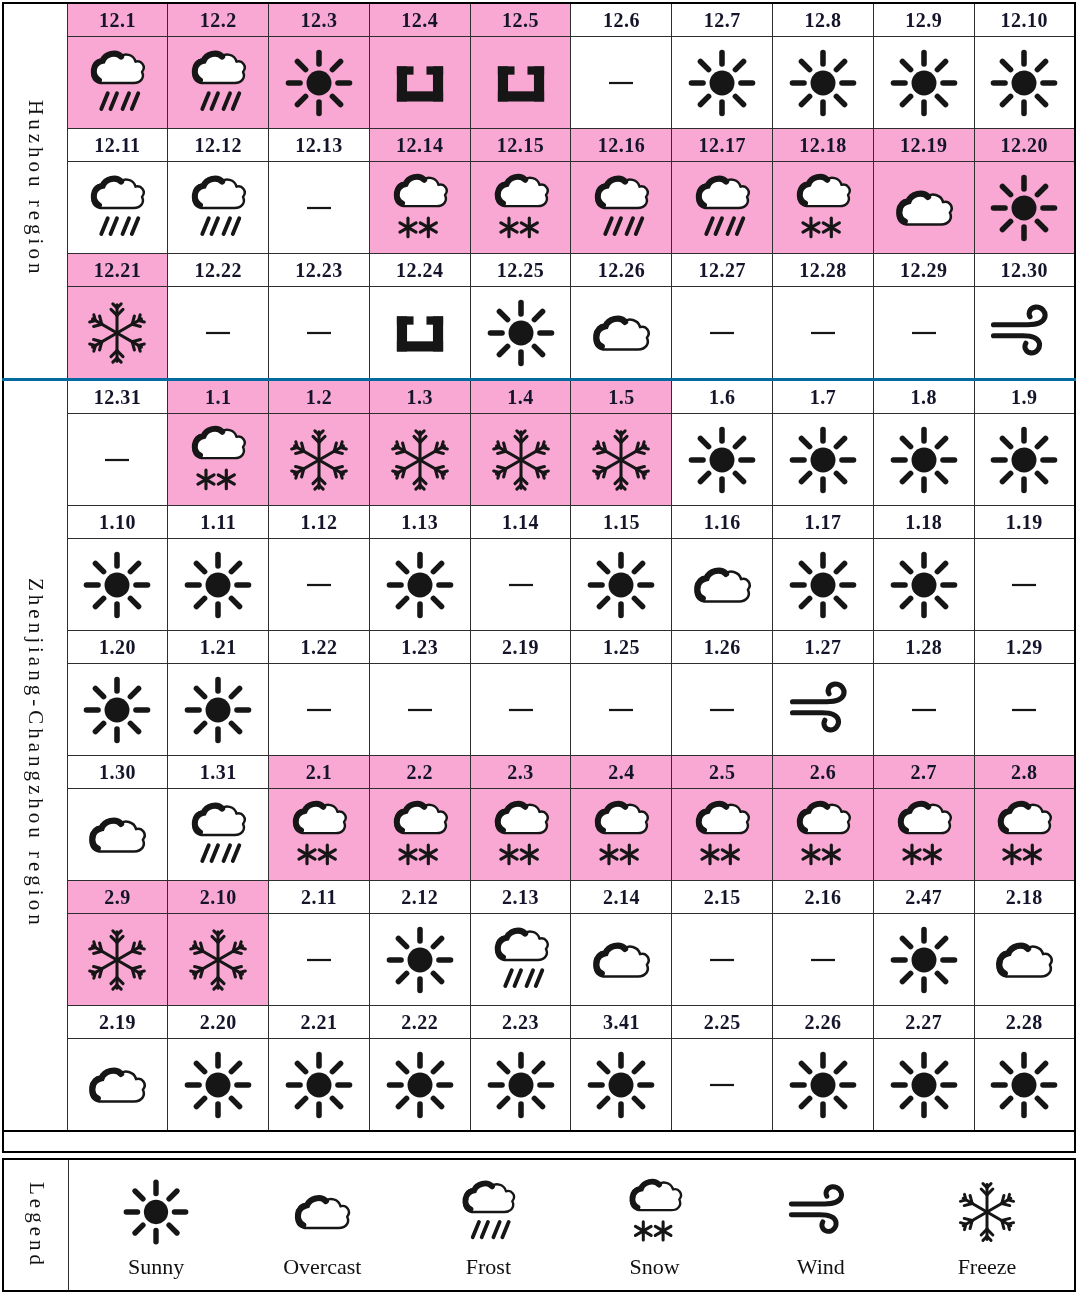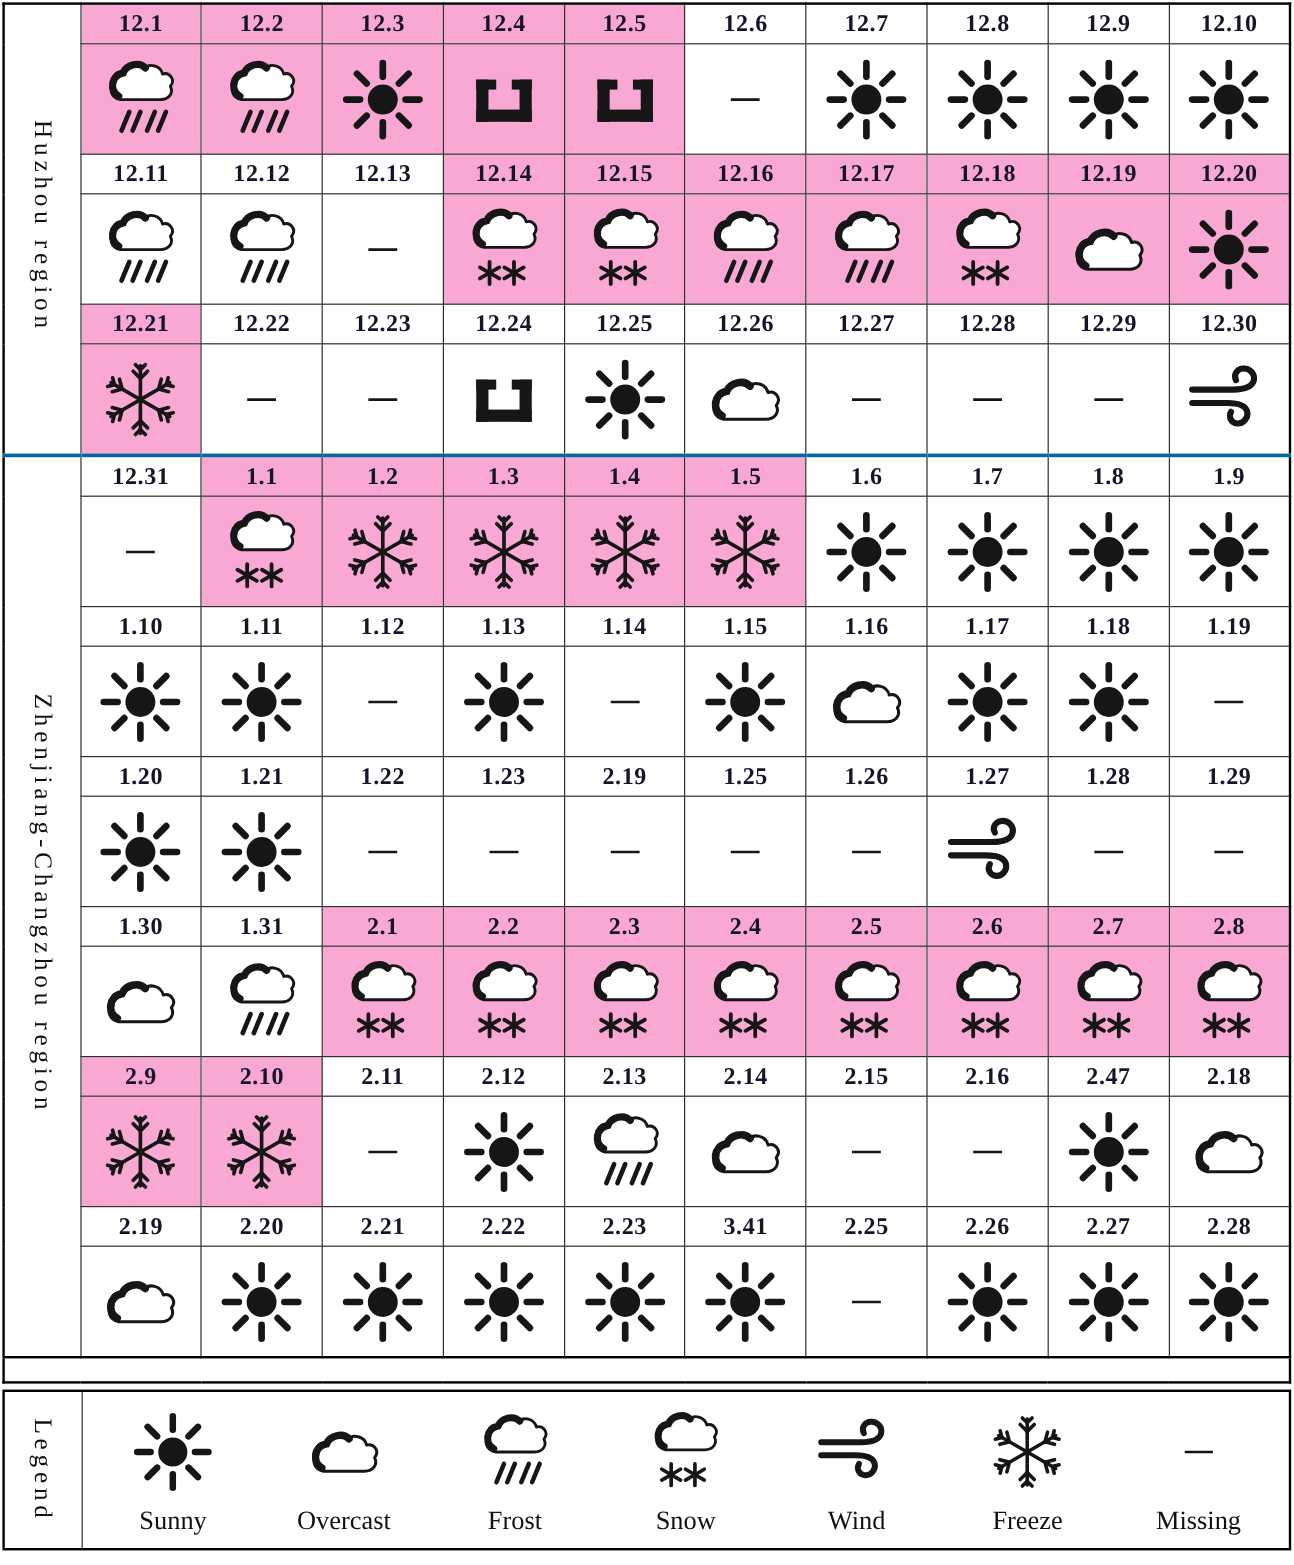--- a/index.html
+++ b/index.html
@@ -12,21 +12,21 @@
   td.icon{height:91px;}
   td.cw{background:#f9a8d4;}
   td.region-label{background:#fff;}
   tr.region-start td{border-top:3px solid #0369a1;}
   tr.thin td{height:19px;border-top:2px solid #000;background:#fff;}
   .vlabel{writing-mode:vertical-rl;text-orientation:mixed;font-size:21px;letter-spacing:4px;color:#111;display:inline-block;}
   .icon-wrap{display:flex;align-items:center;justify-content:center;height:100%;}
   .legend-box{margin-top:5px;border:2px solid #000;width:1074px;height:134px;display:flex;box-sizing:border-box;background:#fff;}
   .legend-label{width:64px;border-right:1px solid #2e2e2e;display:flex;align-items:center;justify-content:center;flex:0 0 64px;}
   .legend-items{flex:1;display:flex;align-items:stretch;padding:2px 4px;}
-  .legend-item{flex:1;display:flex;flex-direction:column;align-items:center;justify-content:space-between;padding:6px 0 8px;}
+  .legend-item{flex:1;display:flex;flex-direction:column;align-items:center;justify-content:flex-end;padding:6px 0 8px;}
   .legend-item .ic{height:84px;display:flex;align-items:center;justify-content:center;}
   .legend-item .lab{font-size:22px;color:#111;white-space:nowrap;}
   svg.wicon{display:block;}
 </style>
 </head>
 <body>
 
 <div class="wrap">
   <table class="cal">
     <colgroup>
@@ -1763,23 +1763,15 @@
                   <line x1="40" y1="21" x2="33.5" y2="14.5"></line>
                   <line x1="40" y1="21" x2="46.5" y2="14.5"></line>
                   <line x1="40" y1="13" x2="35.5" y2="8.5"></line>
                   <line x1="40" y1="13" x2="44.5" y2="8.5"></line>
                 </g>
               </g>
             </svg>
           </div>
           <div class="lab">Freeze</div>
         </div>
-        <div class="legend-item">
-          <div class="ic">
-            <svg class="wicon" width="72" height="72" viewBox="0 0 80 80">
-              <line x1="27" y1="40" x2="53" y2="40" stroke="#161616" stroke-width="2.4"></line>
-            </svg>
-          </div>
-          <div class="lab">Missing</div>
-        </div>
       </div>
   </div>
 </div>
 
 </body></html>

